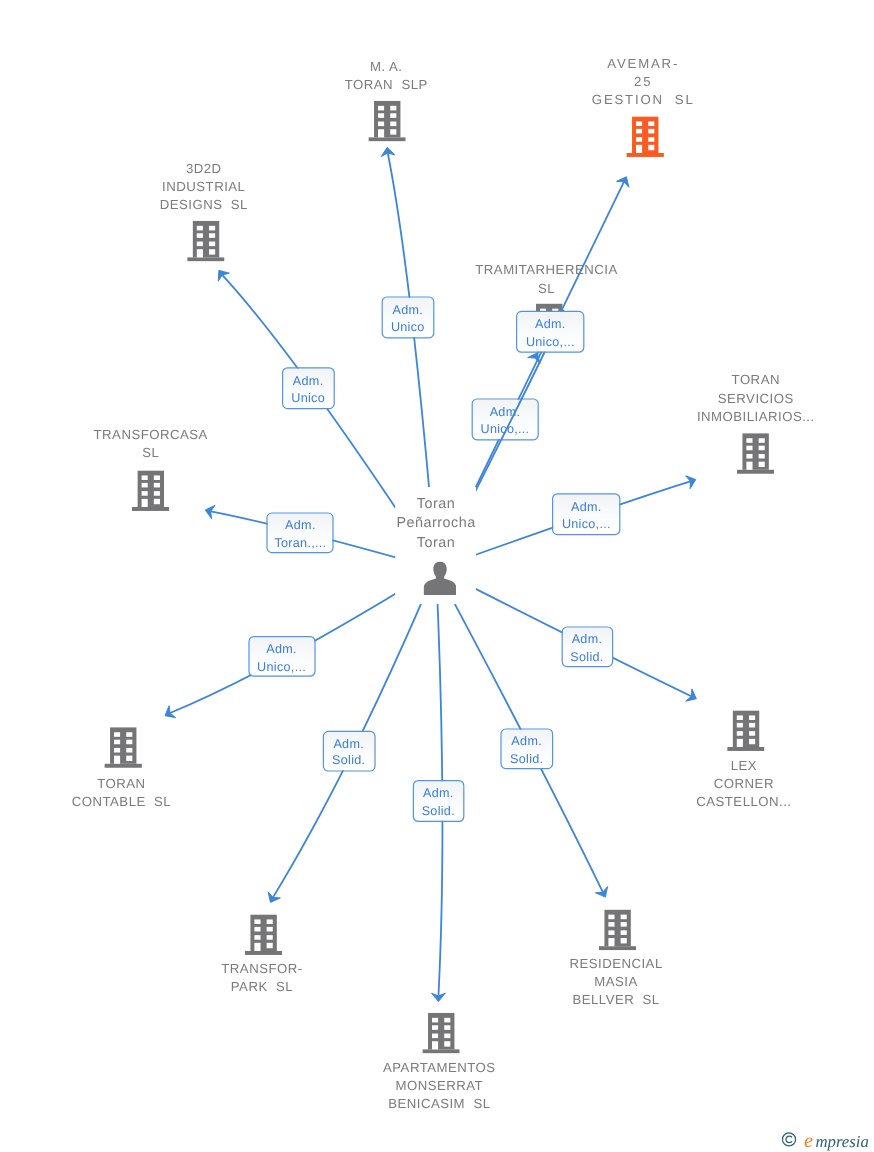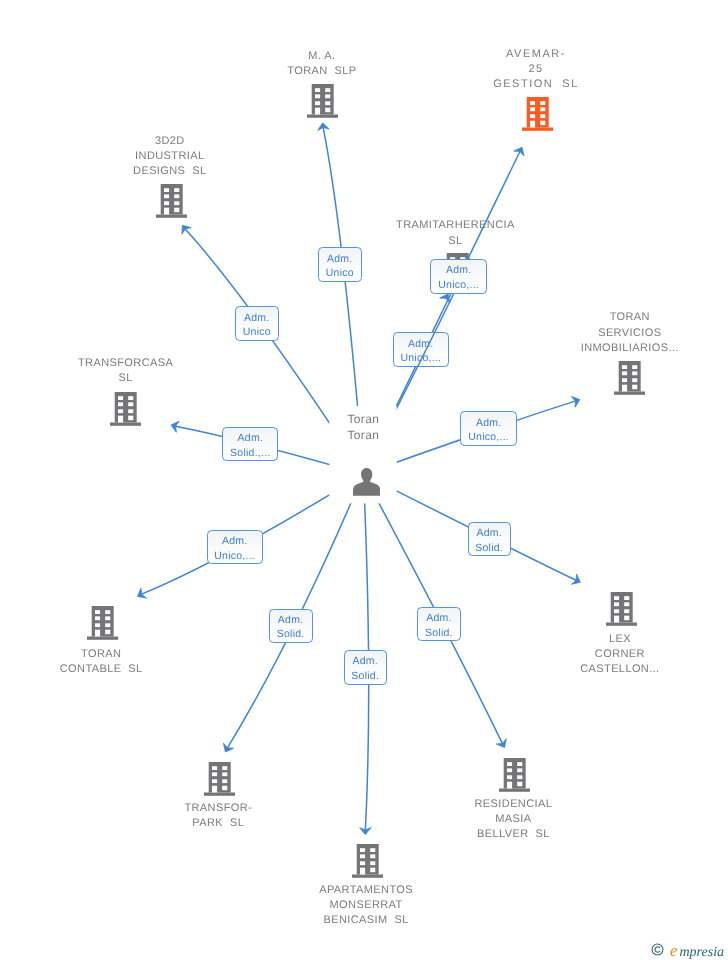--- a/index.html
+++ b/index.html
@@ -250,21 +250,21 @@
       <div class="role-box" style="left: 430.3px; top: 259px; width: 56.7px; height: 34.5px;">
         <div class="role-line">Adm.</div>
         <div class="role-line">Unico,...</div>
       </div>
       <svg width="728" height="960" viewBox="0 0 728 960" class="edge-svg">
         <path d="M 363.4 474.1 Q 238.02 438.27 175.55 426.16" fill="none" stroke="#3d85d8" stroke-width="1.5"></path>
         <polygon points="171,425 179.19,421.21 175.55,426.16 176.37,432.25" fill="#3d85d8" stroke="#3d85d8" stroke-width="0.8" stroke-linejoin="miter"></polygon>
       </svg>
       <div class="role-box" style="left: 222.2px; top: 427px; width: 56.3px; height: 34.4px;">
         <div class="role-line">Adm.</div>
-        <div class="role-line">Solid.,...</div>
+        <div class="role-line">Toran.,...</div>
       </div>
       <svg width="728" height="960" viewBox="0 0 728 960" class="edge-svg">
         <path d="M 363.4 474.1 Q 514.72 419.99 575.36 401.13" fill="none" stroke="#3d85d8" stroke-width="1.5"></path>
         <polygon points="579.8,399.6 575.04,407.27 575.36,401.13 571.33,396.49" fill="#3d85d8" stroke="#3d85d8" stroke-width="0.8" stroke-linejoin="miter"></polygon>
       </svg>
       <div class="role-box" style="left: 460.3px; top: 411.3px; width: 56.7px; height: 35px;">
         <div class="role-line">Adm.</div>
         <div class="role-line">Unico,...</div>
       </div>
       <svg width="728" height="960" viewBox="0 0 728 960" class="edge-svg">
@@ -305,21 +305,21 @@
       </svg>
       <div class="role-box" style="left: 343.5px; top: 650.1px; width: 43.5px; height: 34.6px;">
         <div class="role-line">Adm.</div>
         <div class="role-line">Solid.</div>
       </div>
       <svg width="728" height="960" viewBox="0 0 728 960" class="edge-svg">
         <rect x="329.3" y="405.9" width="67.4" height="97.5" fill="#ffffff"></rect>
       </svg>
     </div>
   <div id="center-layer">
-      <div class="center-label" style="left: 0px; width: 728px; top: 410.5px; transform: translateX(-0.6px);"><div>Toran</div><div>Toran</div></div>
+      <div class="center-label" style="left: 0px; width: 728px; top: 410.5px; transform: translateX(-0.6px);"><div>Toran</div><div>Peñarrocha</div><div>Toran</div></div>
       <div class="node-icon" style="left: 352.7px; top: 467.9px;"><svg width="27.4" height="27.8" viewBox="0 0 27.4 27.8">
           <path fill="#757578" d="M13.7 0C10.5 0 8.1 2.5 8.1 6.2c0 2.1 0.6 4.1 1.7 5.5 0.3 0.4 0.5 0.9 0.5 1.4l0 2.2 6.8 0 0-2.2c0-0.5 0.2-1.0 0.5-1.4 1.1-1.4 1.7-3.4 1.7-5.5C19.3 2.5 16.9 0 13.7 0Z"></path>
           <path fill="#757578" d="M17.1 14.1l-6.8 0C7.6 14.9 5.1 15.8 3.4 16.6 1.3 17.7 0 19.9 0 22.3l0 5.5 27.4 0 0-5.5c0-2.4-1.3-4.6-3.4-5.7-1.7-0.8-4.2-1.7-6.9-2.5Z"></path>
         </svg></div>
     </div>
   <div id="logo">
     <span class="cmark">
       <svg viewBox="0 0 20 20" width="13" height="13">
         <circle cx="10" cy="10" r="8.4" fill="none" stroke="#2c6375" stroke-width="1.6"></circle>
         <path d="M13.4 7.0a4.25 4.25 0 1 0 0 6.0" fill="none" stroke="#2c6375" stroke-width="1.6" stroke-linecap="round"></path>

